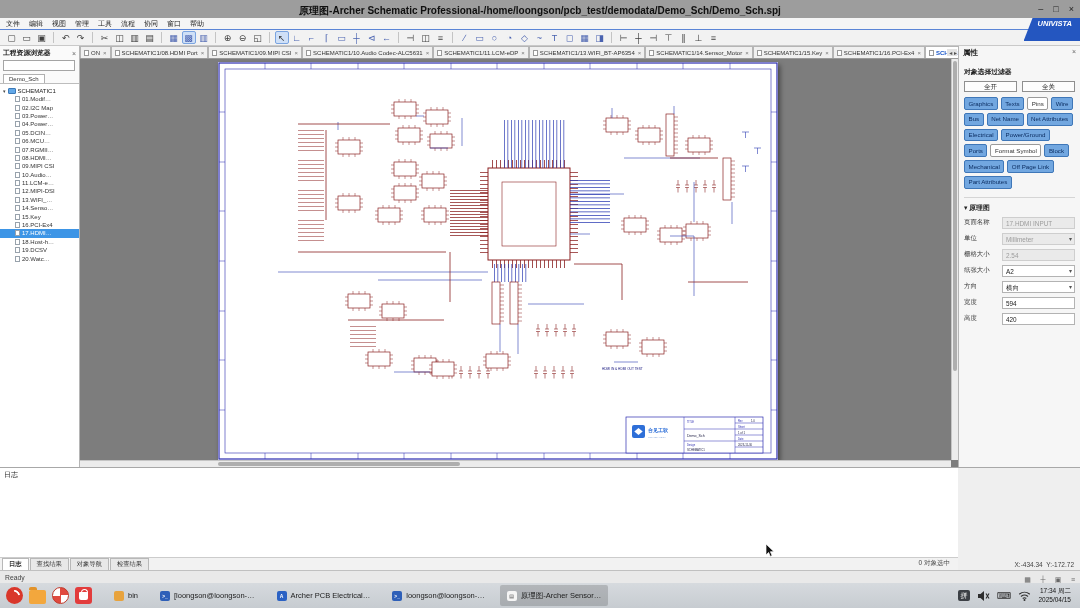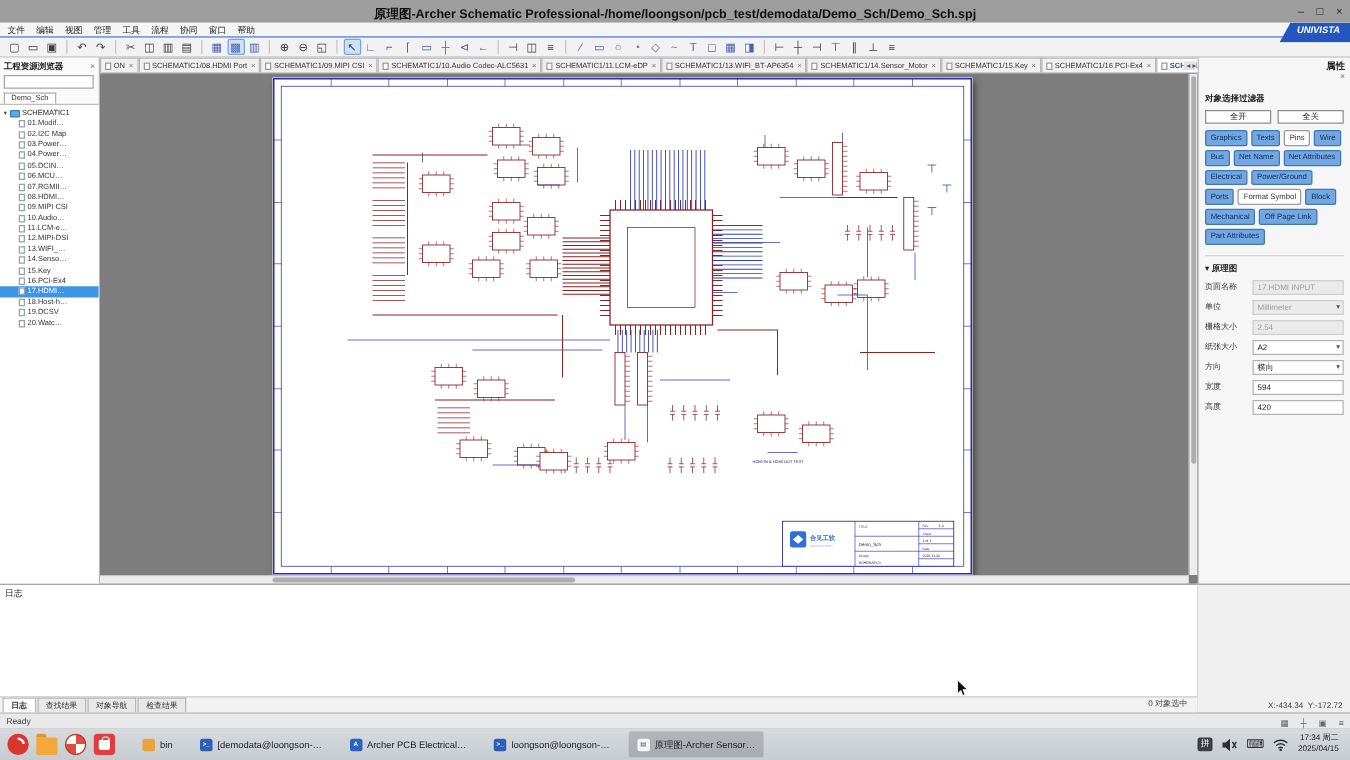--- a/index.html
+++ b/index.html
@@ -10,21 +10,21 @@
 
   
   .titlebar { height:18px; background:#9d9d9d; display:flex; align-items:flex-end; justify-content:center; position:relative; }
   .titlebar .title { font-size:10px; font-weight:bold; color:#101010; }
   .winctl { position:absolute; right:6px; top:0; height:100%; display:flex; gap:10px; align-items:center; }
   .winctl span { font-size:9px; color:#222; cursor:default; line-height:1; }
 
   
   .menubar { height:12px; background:#f5f5f5; border-bottom:1px solid #5b85d6; display:flex; align-items:center; gap:9px; padding-left:6px; position:relative; }
   .menu-item { font-size:7px; color:#222; }
-  .univista { position:absolute; right:0; top:0; height:16px; background:#2456c0; color:#fff; font-size:7.5px; font-style:italic; font-weight:bold; line-height:12px; padding:0 8px 0 14px; clip-path:polygon(9px 0,100% 0,100% 100%,0 100%); }
+  .univista { position:absolute; right:0; top:0; height:23px; background:#2456c0; color:#fff; font-size:7.5px; font-style:italic; font-weight:bold; line-height:12px; padding:0 8px 0 14px; clip-path:polygon(9px 0,100% 0,100% 100%,0 100%); }
 
   
   .toolbar { height:16px; background:#f2f2f2; border-bottom:1px solid #c9c9c9; display:flex; align-items:center; padding-left:4px; }
   .tb-ic { width:14px; height:13px; line-height:13px; text-align:center; font-size:9px; color:#3d3d3d; border:1px solid transparent; border-radius:2px; margin:0 0.5px; }
   .tb-ic.blue { color:#4a63b0; }
   .tb-ic.pressed { background:#cfe0f7; border-color:#7aa4e0; }
   .tb-sep { width:1px; height:11px; background:#c4c4c4; margin:0 4px; display:inline-block; }
 
   
   .workspace { position:absolute; top:46px; left:0; width:1080px; height:421px; display:flex; }
@@ -59,21 +59,21 @@
   .canvas { flex:1; position:relative; background:#7d7d7d; overflow:hidden; }
   .page { position:absolute; left:138px; top:3px; width:560px; height:398px; background:#fff; box-shadow:2px 3px 5px rgba(0,0,0,.45); }
   .page svg { width:100%; height:100%; display:block; }
   .hscroll { position:absolute; left:0; right:7px; bottom:0; height:7px; background:#ececec; border-top:1px solid #c5c5c5; }
   .hscroll .thumb { position:absolute; left:138px; width:242px; top:1px; bottom:1px; background:#aeaeae; border-radius:2px; }
   .vscroll { position:absolute; top:0; bottom:7px; right:0; width:7px; background:#ececec; border-left:1px solid #c5c5c5; }
   .vscroll .thumb { position:absolute; top:2px; height:310px; left:1px; right:1px; background:#aeaeae; border-radius:2px; }
 
   
   .right-panel { width:122px; background:#f6f6f6; border-left:1px solid #b5b5b5; }
-  .rp-head { display:flex; justify-content:space-between; align-items:flex-end; padding:2px 4px;flex-direction:column; }
+  .rp-head { display:flex; justify-content:space-between; align-items:flex-start; padding:2px 4px; }
   .rp-title { font-size:7.5px; font-weight:bold; color:#222; }
   .rp-body { padding:2px 5px; }
   .sec-title { font-size:6.8px; font-weight:bold; color:#222; margin:5px 0 4px; }
   .btnrow { display:flex; gap:5px; margin-bottom:5px; }
   .btn { flex:1; height:11px; border:1px solid #8f8f8f; background:#fdfdfd; text-align:center; line-height:10px; font-size:6.5px; color:#222; }
   .chips { display:flex; flex-wrap:wrap; gap:3px; }
   .chip { padding:1.5px 3.5px; font-size:6.2px; border-radius:2px; border:1px solid; line-height:1.25; }
   .chip.on { background:#72a7e0; border-color:#3f77b8; color:#0d2f63; }
   .chip.off { background:#fff; border-color:#9a9a9a; color:#333; }
   .divider { border:none; border-top:1px solid #d5d5d5; margin:8px 0 4px; }
@@ -569,21 +569,21 @@
     <span class="launch ic-files"></span>
     <span class="launch ic-pie"></span>
     <span class="launch ic-store"></span>
     <div class="twins">
         <div class="twin">
           <span class="tic" style="background: rgb(232, 163, 61); color: rgb(255, 255, 255);"></span>
           <span>bin</span>
         </div>
         <div class="twin">
           <span class="tic" style="background: rgb(46, 95, 184); color: rgb(255, 255, 255);">&gt;_</span>
-          <span>[demodata@loongson-…</span>
+          <span>[loongson@loongson-…</span>
         </div>
         <div class="twin">
           <span class="tic" style="background: rgb(43, 98, 196); color: rgb(255, 255, 255);">A</span>
           <span>Archer PCB Electrical…</span>
         </div>
         <div class="twin">
           <span class="tic" style="background: rgb(46, 95, 184); color: rgb(255, 255, 255);">&gt;_</span>
           <span>loongson@loongson-…</span>
         </div>
         <div class="twin active">

